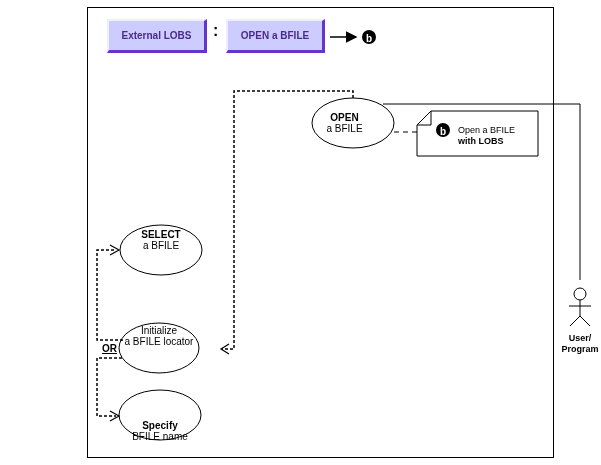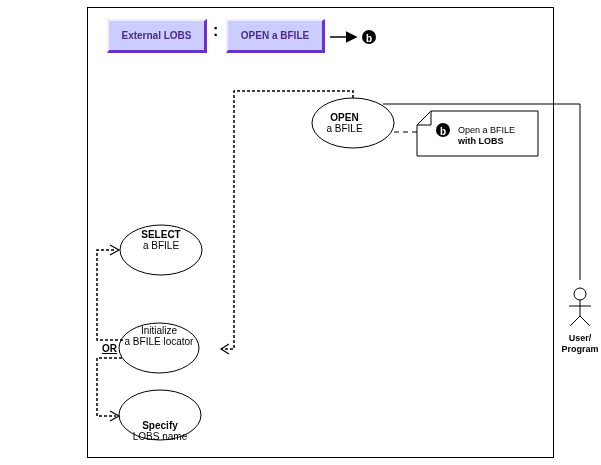--- a/index.html
+++ b/index.html
@@ -72,21 +72,21 @@
 <div class="t" style="left:120px;top:229px;width:82px;">
     <div class="b">SELECT</div>
     <div>a BFILE</div>
   </div>
 <div class="t" style="left:117px;top:325px;width:84px;">
     <div>Initialize</div>
     <div>a BFILE locator</div>
   </div>
 <div class="t" style="left:119px;top:420px;width:82px;">
     <div class="b">Specify</div>
-    <div>LOBS name</div>
+    <div>BFILE name</div>
   </div>
 
 <div class="t b" style="left:102px;top:343px;text-decoration:underline;">OR</div>
 
 <div class="t" style="left:438px;top:126px;width:10px;color:#fff;font-weight:bold;">b</div>
 <div class="t" style="left:458px;top:125px;text-align:left;font-size:9px;">
     <div>Open a BFILE</div>
     <div class="b">with LOBS</div>
   </div>
 

